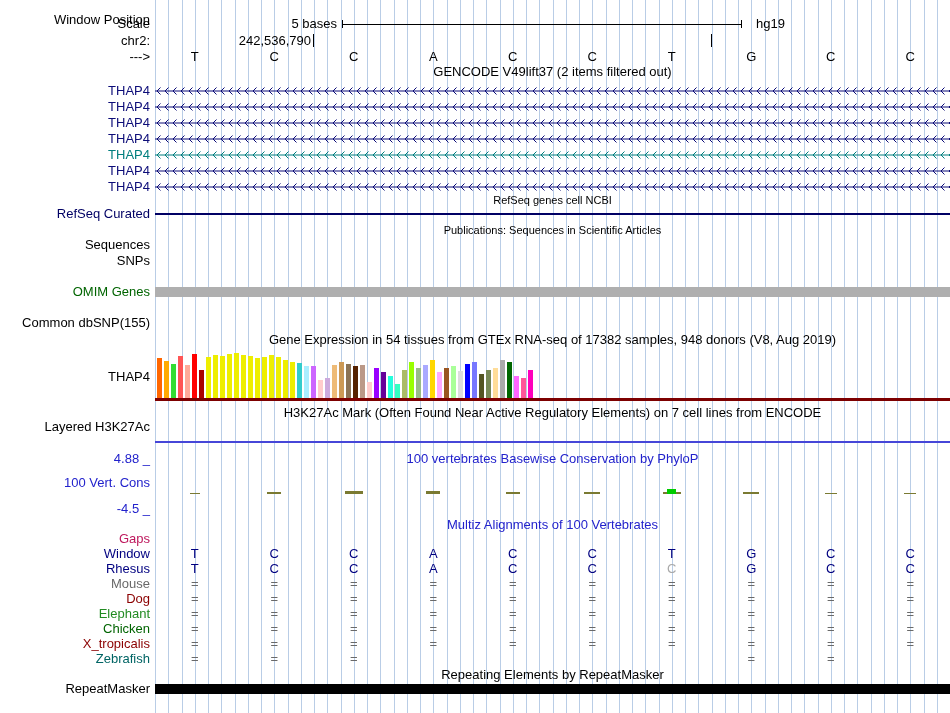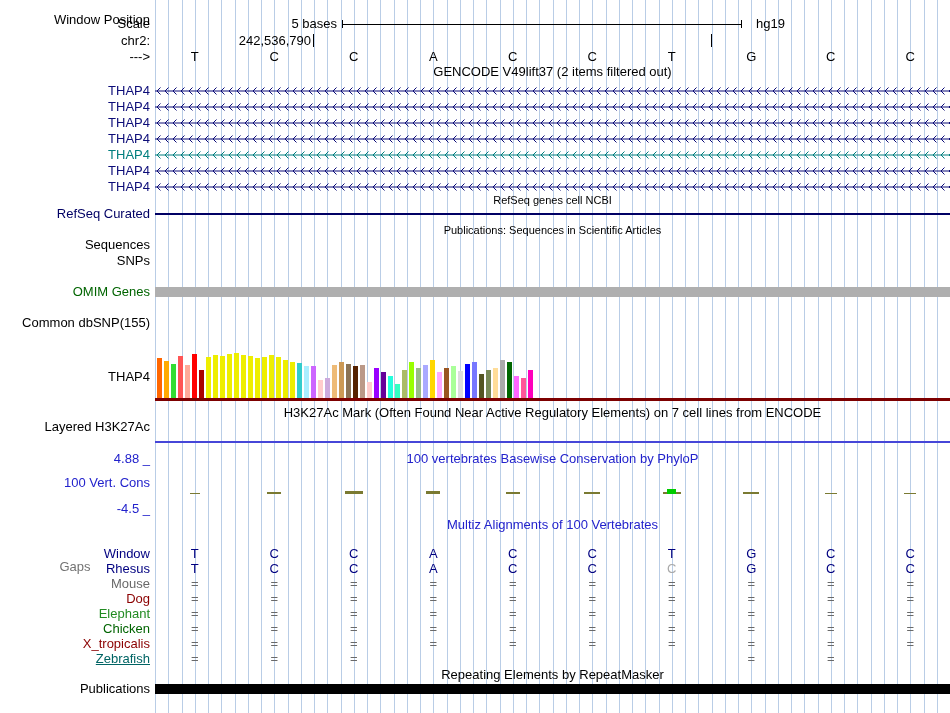--- a/index.html
+++ b/index.html
@@ -150,20 +150,21 @@
 
   <div class="ttl sm" style="top:224px">Publications: Sequences in Scientific Articles</div>
   <div class="lbl" style="top:238px">Sequences</div>
   <div class="lbl" style="top:254px">SNPs</div>
 
   <div class="lbl" style="top: 285px; color: rgb(0, 100, 0);">OMIM Genes</div>
   <div class="hline" style="top: 287px; height: 10px; background: rgb(175, 175, 175);"></div>
 
   <div class="lbl" style="top:316px">Common dbSNP(155)</div>
 
+  <div class="ttl" style="top:333px">Gene Expression in 54 tissues from GTEx RNA-seq of 17382 samples, 948 donors (V8, Aug 2019)</div>
   <div class="lbl" style="top:370px">THAP4</div>
   <div id="gtex-bars">
       <span class="gbar" style="height: 40px; background: rgb(255, 102, 0);"></span>
       <span class="gbar" style="height: 37px; background: rgb(255, 170, 0);"></span>
       <span class="gbar" style="height: 34px; background: rgb(51, 221, 51);"></span>
       <span class="gbar" style="height: 42px; background: rgb(255, 85, 85);"></span>
       <span class="gbar" style="height: 33px; background: rgb(255, 170, 153);"></span>
       <span class="gbar" style="height: 44px; background: rgb(255, 0, 0);"></span>
       <span class="gbar" style="height: 28px; background: rgb(170, 0, 0);"></span>
       <span class="gbar" style="height: 41px; background: rgb(238, 238, 0);"></span>
@@ -232,21 +233,21 @@
       <span class="cmark" style="left: 429.25px; width: 16px; height: 2px; background: rgb(122, 122, 50);"></span>
       <span class="cmark" style="left: 507.75px; width: 18px; height: 2px; background: rgb(122, 122, 50);"></span>
       <span class="cmark" style="left: 512.25px; width: 9px; height: 5px; background: rgb(0, 204, 0);"></span>
       <span class="cmark" style="left: 588.25px; width: 16px; height: 2px; background: rgb(122, 122, 50);"></span>
       <span class="cmark" style="left: 669.75px; width: 12px; height: 1px; background: rgb(122, 122, 50);"></span>
       <span class="cmark" style="left: 749.25px; width: 12px; height: 1px; background: rgb(122, 122, 50);"></span>
     </div>
   <div class="lbl" style="top: 502px; color: rgb(34, 34, 204);">-4.5 _</div>
 
   <div class="ttl" style="top: 518px; color: rgb(34, 34, 204);">Multiz Alignments of 100 Vertebrates</div>
-  <div class="lbl" style="top: 560px; color: #737373; text-align: center;">Gaps</div>
+  <div class="lbl" style="top: 532px; color: #be185d;">Gaps</div>
   <div id="multiz-rows">
       <div class="lbl" style="top: 547px; color: rgb(0, 0, 128);">Window</div>
       <div class="trk" style="top: 547px;">
         <span class="basecol" style="left: 0px; color: rgb(0, 0, 128);">T</span>
         <span class="basecol" style="left: 79.5px; color: rgb(0, 0, 128);">C</span>
         <span class="basecol" style="left: 159px; color: rgb(0, 0, 128);">C</span>
         <span class="basecol" style="left: 238.5px; color: rgb(0, 0, 128);">A</span>
         <span class="basecol" style="left: 318px; color: rgb(0, 0, 128);">C</span>
         <span class="basecol" style="left: 397.5px; color: rgb(0, 0, 128);">C</span>
         <span class="basecol" style="left: 477px; color: rgb(0, 0, 128);">T</span>
@@ -325,26 +326,26 @@
         <span class="basecol" style="left: 79.5px; color: rgb(105, 105, 105);">=</span>
         <span class="basecol" style="left: 159px; color: rgb(105, 105, 105);">=</span>
         <span class="basecol" style="left: 238.5px; color: rgb(105, 105, 105);">=</span>
         <span class="basecol" style="left: 318px; color: rgb(105, 105, 105);">=</span>
         <span class="basecol" style="left: 397.5px; color: rgb(105, 105, 105);">=</span>
         <span class="basecol" style="left: 477px; color: rgb(105, 105, 105);">=</span>
         <span class="basecol" style="left: 556.5px; color: rgb(105, 105, 105);">=</span>
         <span class="basecol" style="left: 636px; color: rgb(105, 105, 105);">=</span>
         <span class="basecol" style="left: 715.5px; color: rgb(105, 105, 105);">=</span>
       </div>
-      <div class="lbl" style="top: 652px; color: rgb(0, 100, 100); text-decoration: underline;">Zebrafish</div>
+      <div class="lbl" style="top: 652px; color: rgb(0, 100, 100);">Zebrafish</div>
       <div class="trk" style="top: 652px;">
         <span class="basecol" style="left: 0px; color: rgb(105, 105, 105);">=</span>
         <span class="basecol" style="left: 79.5px; color: rgb(105, 105, 105);">=</span>
         <span class="basecol" style="left: 159px; color: rgb(105, 105, 105);">=</span>
         <span class="basecol" style="left: 556.5px; color: rgb(105, 105, 105);">=</span>
         <span class="basecol" style="left: 636px; color: rgb(105, 105, 105);">=</span>
       </div>
     </div>
 
   <div class="ttl" style="top:668px">Repeating Elements by RepeatMasker</div>
-  <div class="lbl" style="top:682px">Publications</div>
+  <div class="lbl" style="top:682px">RepeatMasker</div>
   <div class="hline" style="top: 684px; height: 10px; background: rgb(0, 0, 0);"></div>
 </div>
 
 </body></html>

